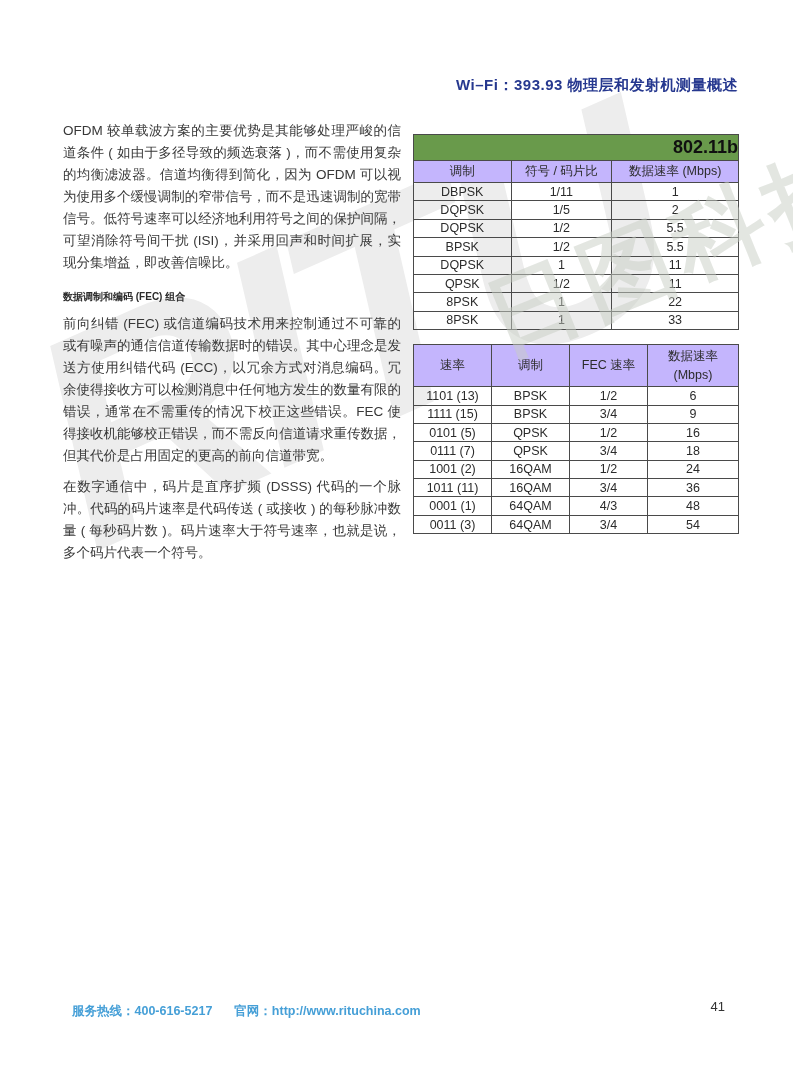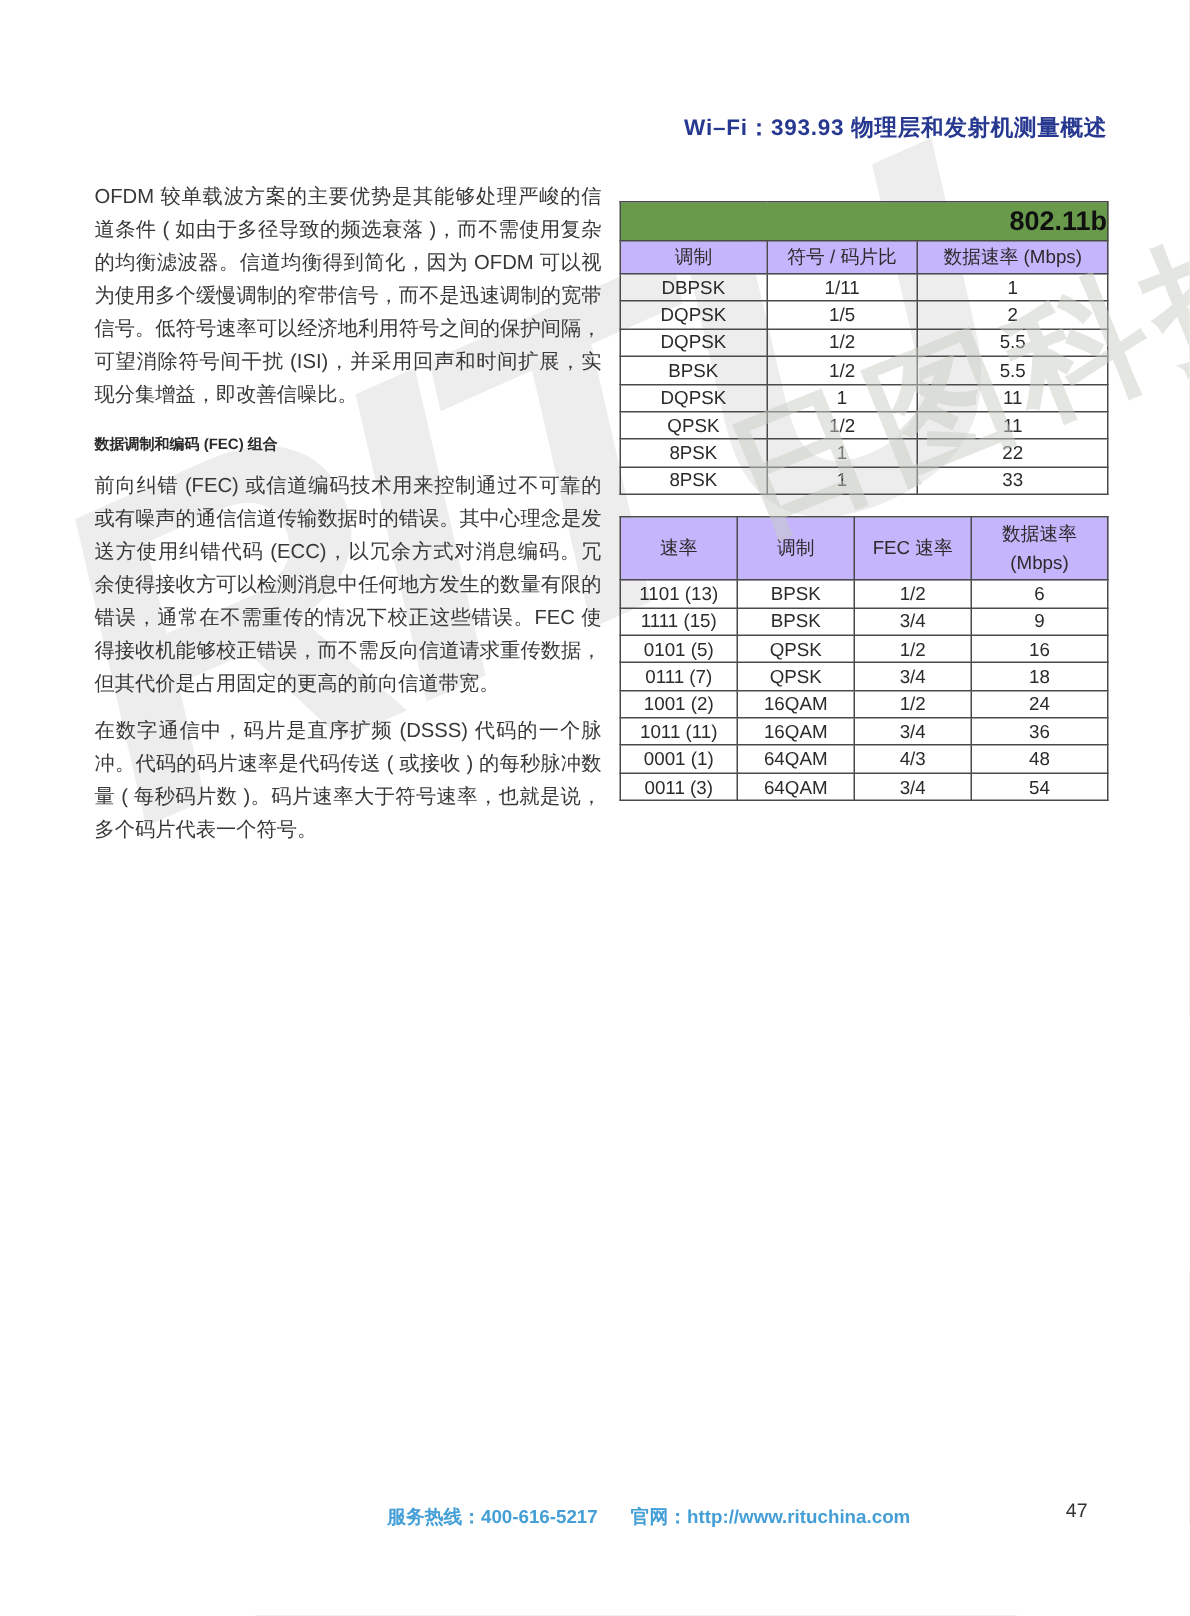--- a/index.html
+++ b/index.html
@@ -49,21 +49,21 @@
     background:#699A4B;height:25px;font-size:18px;font-weight:bold;color:#101010;text-align:right;
   }
   .spec-table .col-h{
     background:#c4b5fd;height:21px;font-weight:normal;
   }
   .spec-table .col-h.two-line{height:41px;white-space:pre-line;line-height:19px;}
   .spec-table td{height:17.4px;}
   
   .footer{
     position:absolute;left:0;right:0;top:1003px;z-index:4;
-    text-align:center;padding-left:72px;
+    text-align:left;padding-left:72px;
     font-size:12.5px;font-weight:600;color:#459FD7;
   }
   .footer .site-label{margin-left:22px;}
   .footer a{color:inherit;text-decoration:none;}
   .page-number{
     position:absolute;top:999px;right:68px;z-index:4;
     font-size:13px;color:#333333;
   }
 </style>
 </head>
@@ -213,15 +213,15 @@
     </table>
 
   </div>
 
   <div class="wm wm-small">日图科技</div>
 
   <div class="footer">
     <span>服务热线：</span><span>400-616-5217</span><span class="site-label">官网：</span><a href="#">http://www.rituchina.com</a>
   </div>
 
-  <div class="page-number">47</div>
+  <div class="page-number">41</div>
 
 </div>
 
 </body></html>

